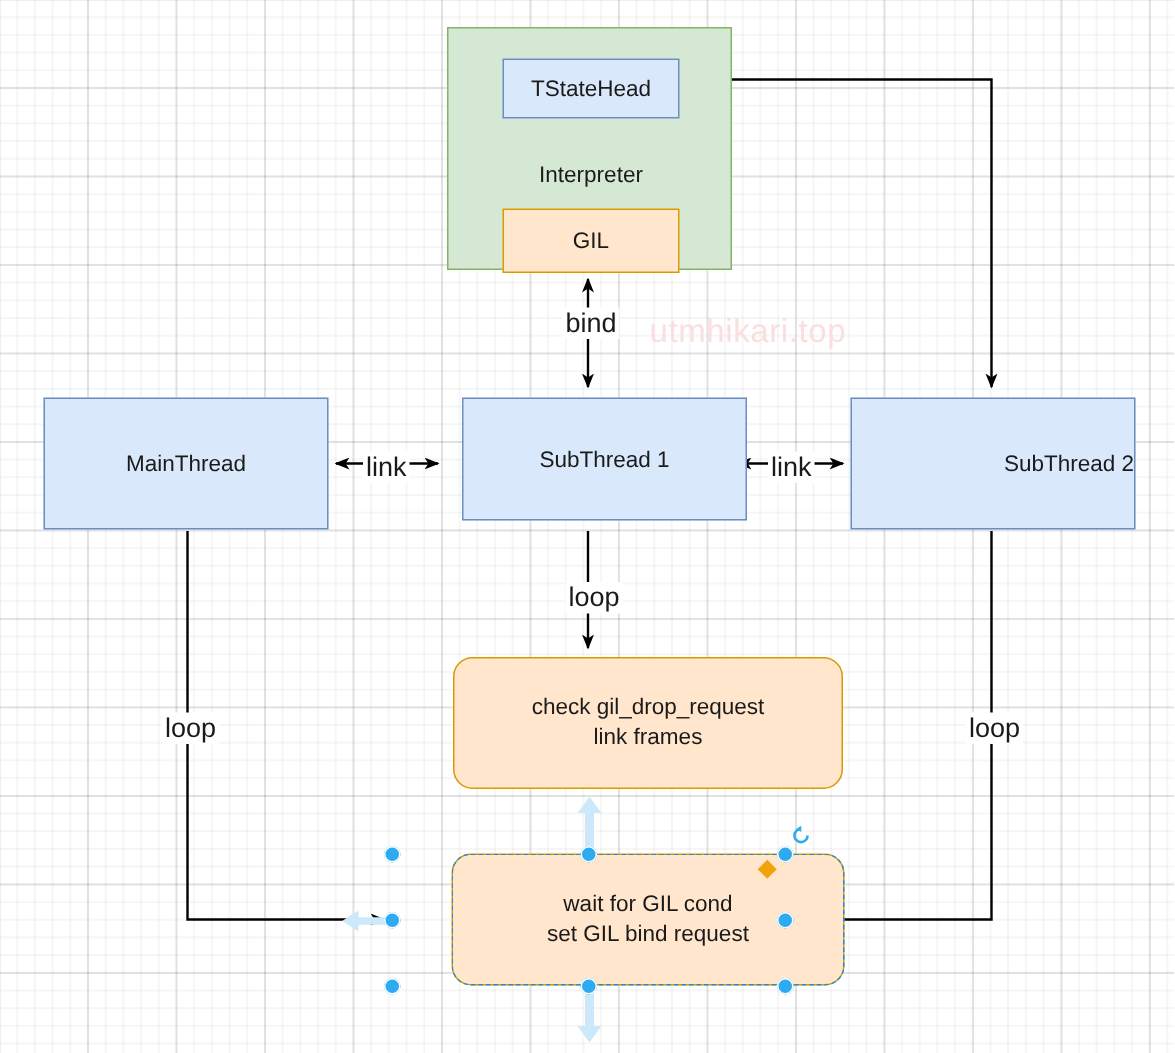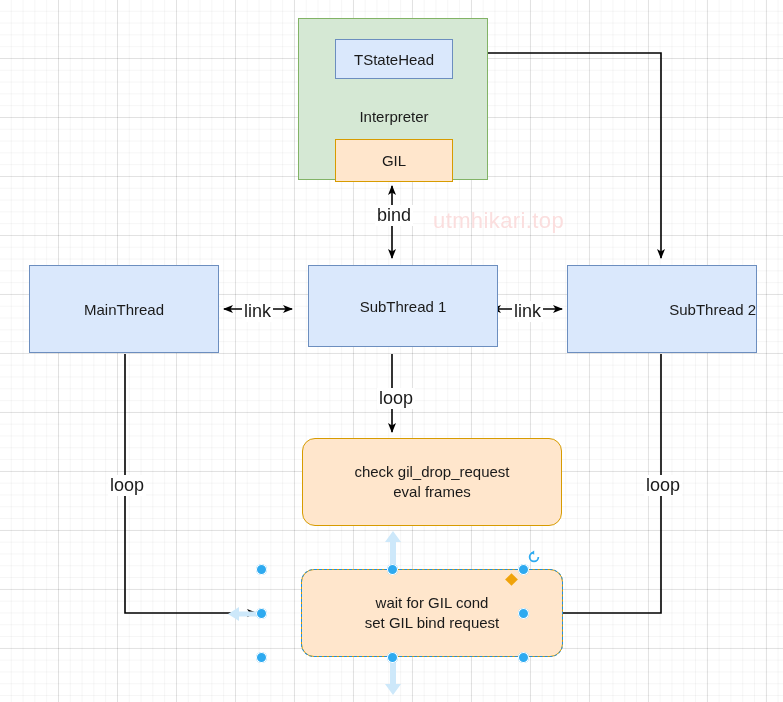--- a/index.html
+++ b/index.html
@@ -190,21 +190,21 @@
   <div class="node thread-box" style="left:308px; top:265px; width:190px; height:82px;">
     <span>SubThread 1</span>
   </div>
 
   <div class="node thread-box" style="left:567px; top:265px; width:190px; height:88px;justify-content:flex-end;">
     <span>SubThread 2</span>
   </div>
 
   <div class="node proc-box" style="left:262px; top:438px; width:260px; height:88px; flex-direction:column;margin-left:40px;">
     <span>check gil_drop_request</span>
-    <span>eval frames</span>
+    <span>link frames</span>
   </div>
 
   <div class="node proc-box selected" style="left:261px; top:569px; width:262px; height:88px; flex-direction:column;">
     <span>wait for GIL cond</span>
     <span>set GIL bind request</span>
   </div>
 
   <div class="diamond" style="left:511px; top:579px;"></div>
 
   <svg class="rotate-icon" style="left:534px; top:557px;" viewBox="0 0 16 16">

